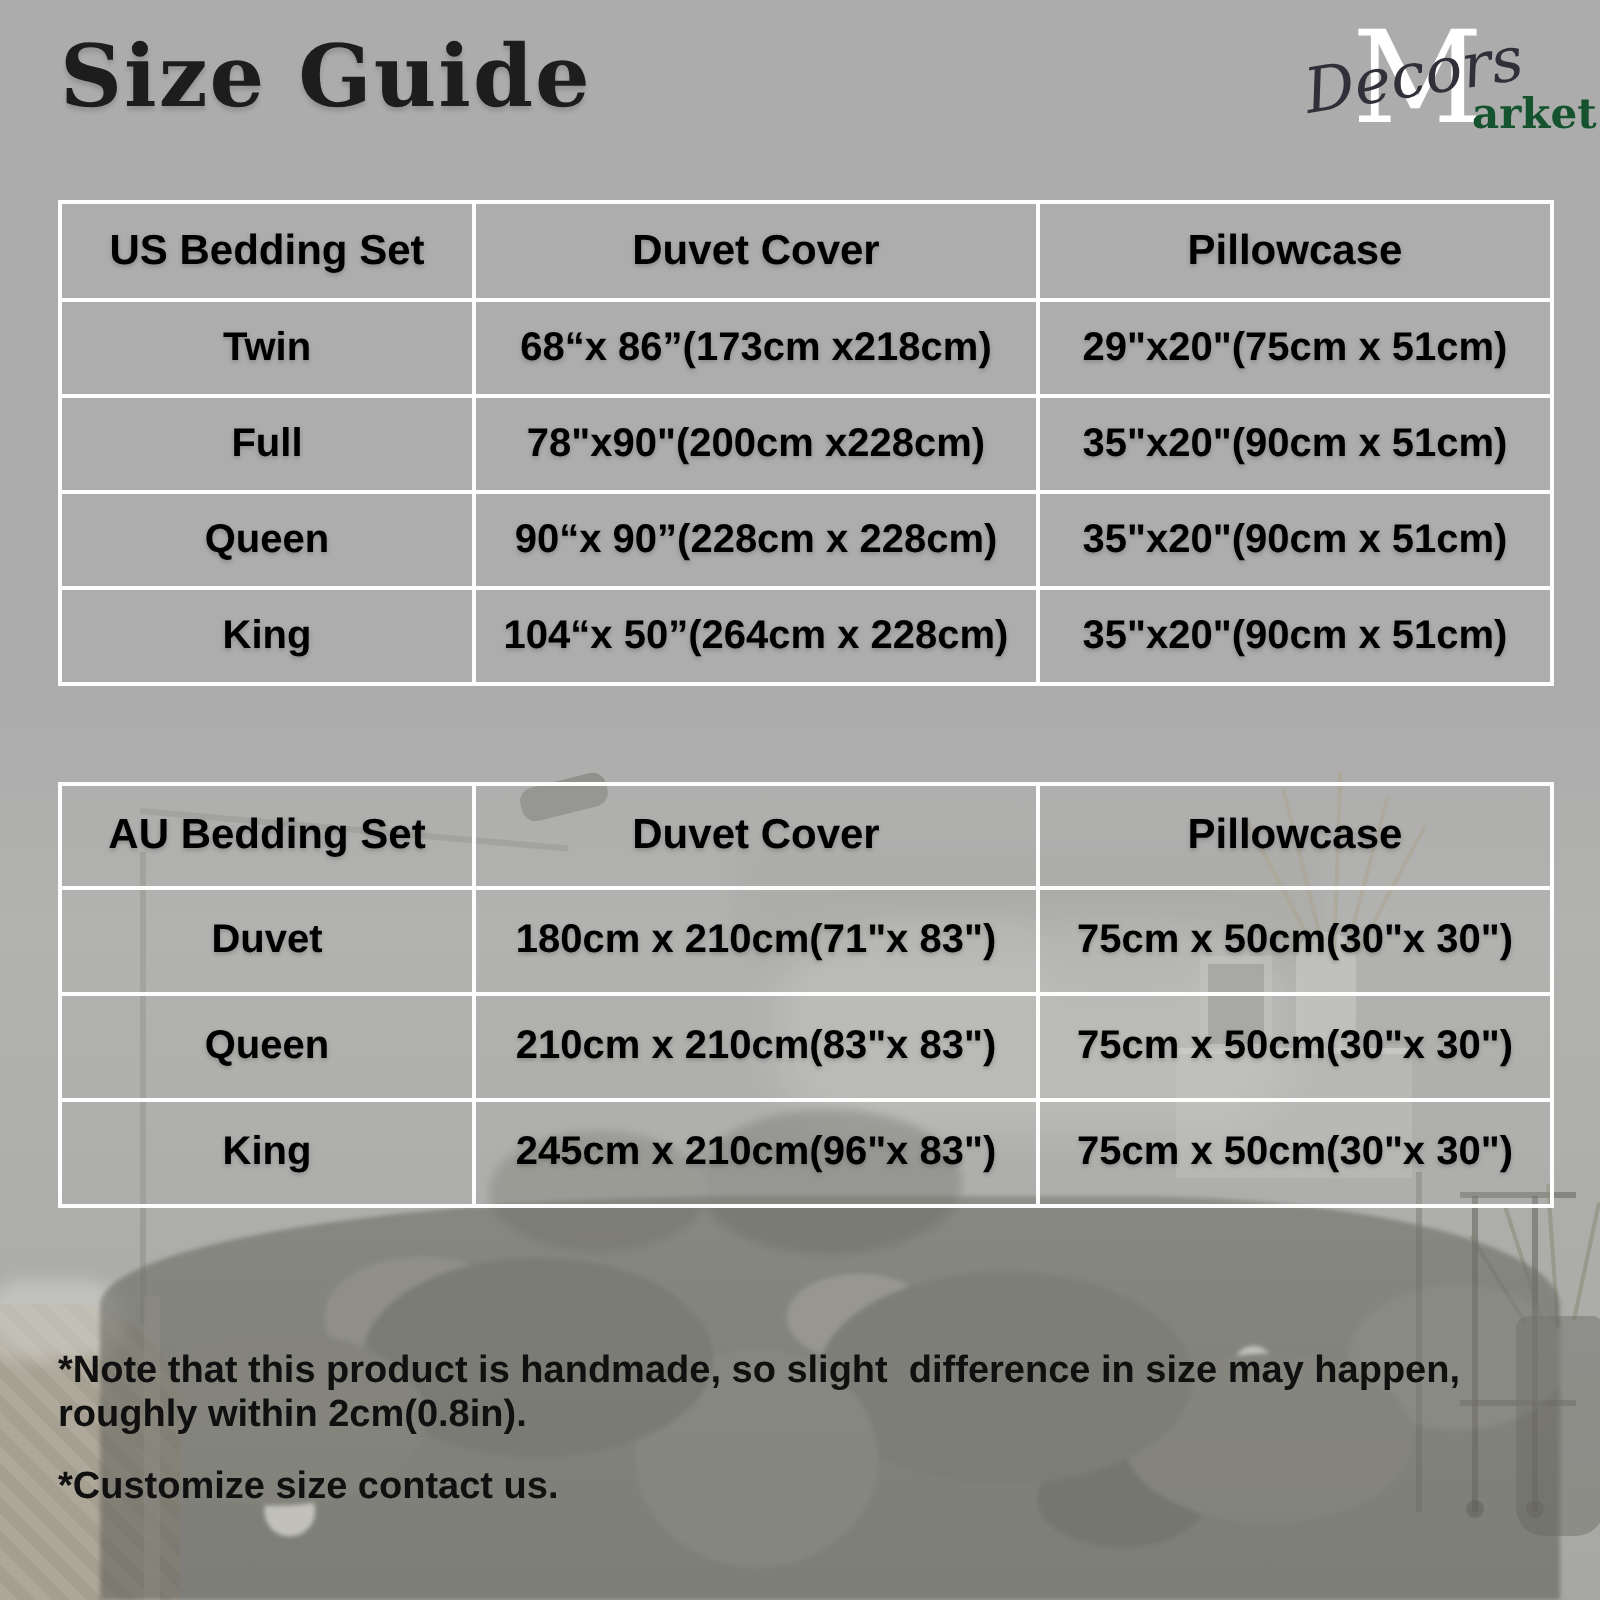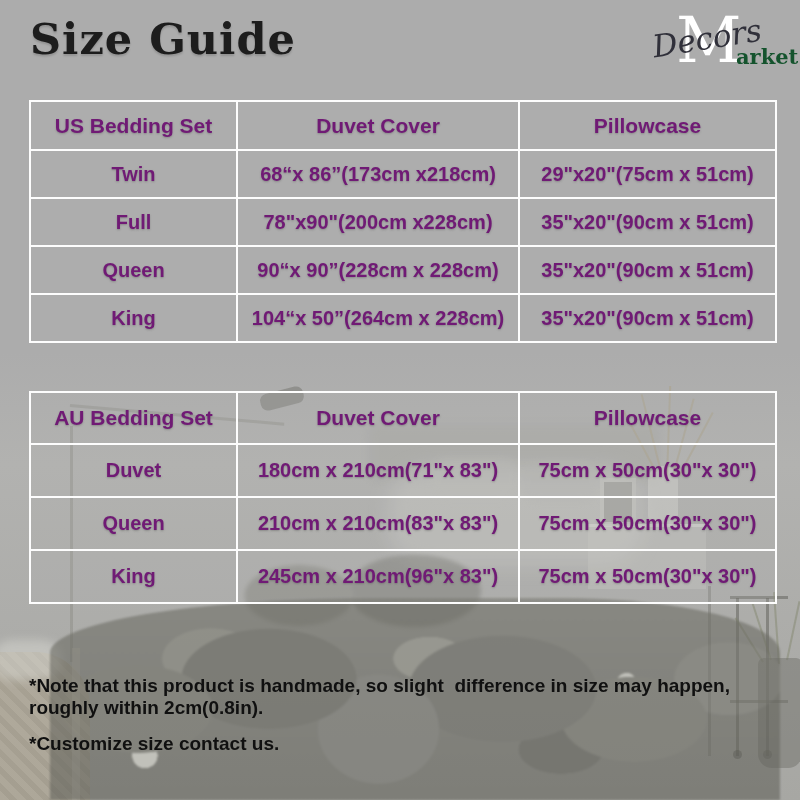--- a/index.html
+++ b/index.html
@@ -91,21 +91,21 @@
   .logo-script{position:absolute;left:34px;top:10px;
     font-family:"DejaVu Serif", serif;font-style:italic;font-size:31px;font-weight:500;
     color:#30303a;transform:rotate(-9deg);letter-spacing:0px;}
   .logo-rest{position:absolute;left:118px;top:34px;
     font-family:"DejaVu Serif", serif;font-size:21px;font-weight:700;color:#14532d;}
   table.size{position:absolute;left:29px;width:740px;border-collapse:collapse;table-layout:fixed;}
   #table-us{top:100px;}
   #table-au{top:391px;}
   table.size th, table.size td{
     border:2px solid #fdfdfd;text-align:center;vertical-align:middle;
-    color:#701a75;text-shadow:0 1px 2px rgba(70,70,70,.35);
+    color:#000000;text-shadow:0 1px 2px rgba(70,70,70,.35);
     background:rgba(178,178,178,.18);padding:0;}
   table.size th{font-size:21px;font-weight:700;}
   table.size td{font-size:20px;font-weight:700;margin-left:48px;}
   #table-us th{height:47px;}  #table-us td{height:46px;}
   #table-au th{height:50px;}  #table-au td{height:51px;}
   .col-set{width:205px;} .col-duvet{width:280px;} .col-pillow{width:255px;}
   .notes{position:absolute;left:29px;top:675px;width:752px;
     font-size:19px;font-weight:700;color:#101010;line-height:1.16;}
   .note{margin:0;white-space:pre-wrap;}
   .note + .note{margin-top:14px;}

